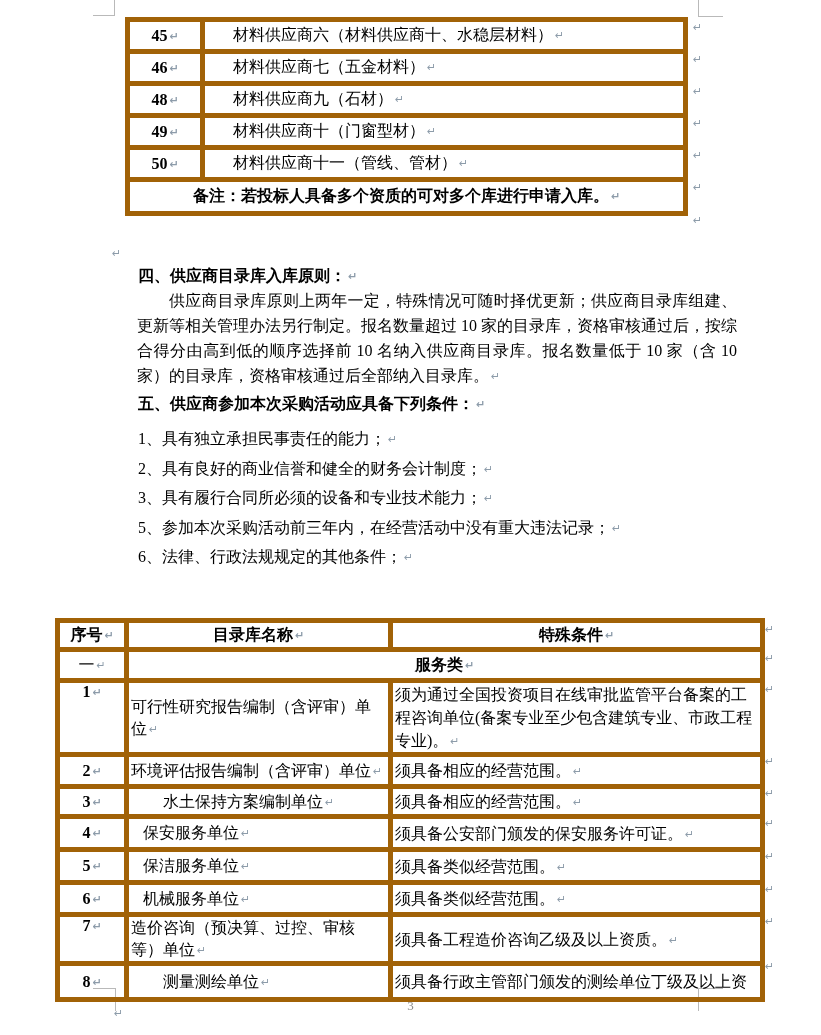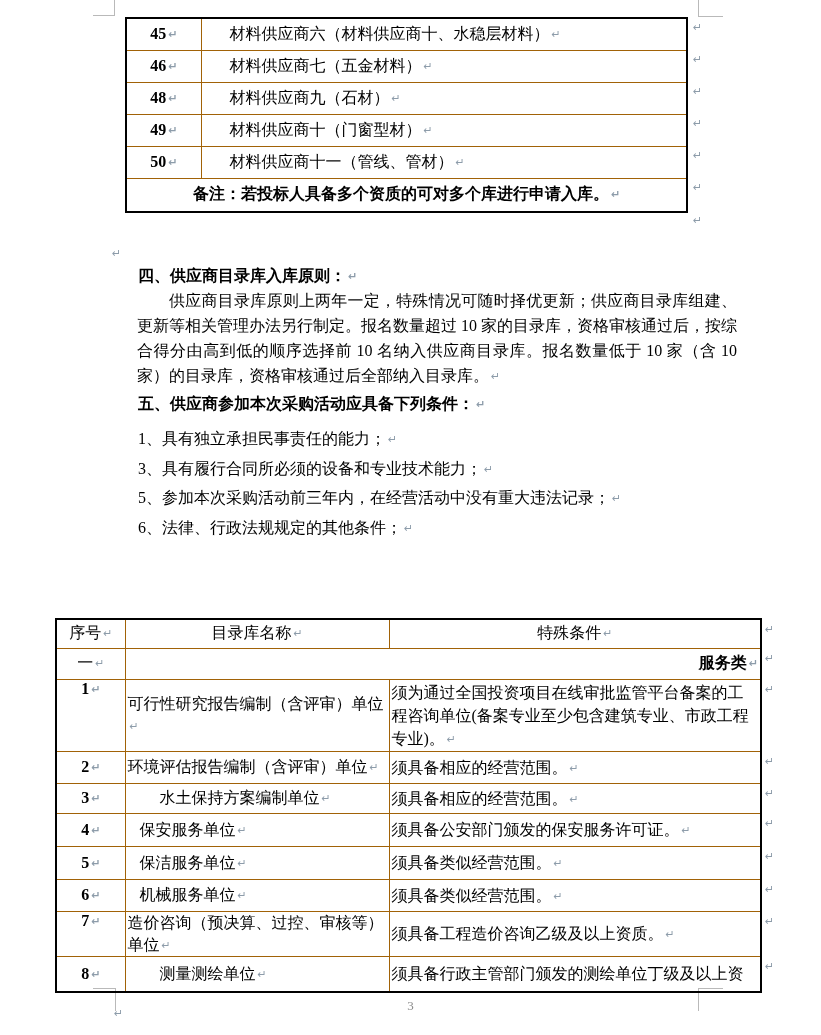--- a/index.html
+++ b/index.html
@@ -15,34 +15,34 @@
   .crop-bl { left:93px;  top:988px;  width:22px; height:22px; border-right:1px solid #b9b9b9; border-top:1px solid #b9b9b9; }
   .crop-br { left:698px; top:988px;  width:24px; height:22px; border-left:1px solid #b9b9b9;  border-top:1px solid #b9b9b9; }
   
   .pilcrow {
     color:#8d9caa; font-size:11px; line-height:1;
     font-family:"DejaVu Sans",sans-serif; margin-left:2px; vertical-align:1px;
   }
   .pm-out { position:absolute; }
   
   table { border-collapse:collapse; table-layout:fixed; position:absolute; }
-  td, th { border:1px solid #a16207; overflow:hidden; }
+  td, th { border:5px solid #a16207; overflow:hidden; }
   .t1 { left:125px; top:17px; width:563px; border:2px solid #000; }
   .t1 td { padding:0; }
   .t1 .num  { text-align:center; font-weight:bold; }
   .t1 .name { padding-left:28px; }
   .t1 tr { height:32px; }
   .t1 tr.noterow { height:34px;padding-left:12px; }
   .t1 .note { text-align:center; font-weight:bold; }
   .t2 { left:55px; top:618px; width:705px; border:2px solid #000; }
   .t2 td { padding:0 2px; }
-  .t2 .hd   { text-align:center; font-weight:normal; }
+  .t2 .hd   { text-align:center; font-weight:bold; }
   .t2 .num  { text-align:center; font-weight:bold; }
   .t2 .cat  { text-align:center; }
-  .t2 .catlabel { text-align:right; font-weight:bold; }
+  .t2 .catlabel { text-align:center; font-weight:bold; }
   .t2 .name { line-height:22px; }
   .t2 .cond { line-height:23px; }
   .ind-lg { padding-left:34px !important; }
   .ind-sm { padding-left:14px !important; }
   
   .abs { position:absolute; }
   .h-sec { left:112px; width:600px; font-weight:bold; text-indent:26px; line-height:25px; }
   .body-par { left:112px; top:288px; width:600px; line-height:25px; text-align:justify; text-indent:32px;margin-left:25px; }
   .cond-list { left:100px; top:424px; width:620px; }
   .cond-list .item { height:29.5px; line-height:29.5px; padding-left:38px; white-space:nowrap; }
@@ -93,20 +93,21 @@
 
   <span class="pilcrow pm-out" style="left:110px; top:248px;">↵</span>
 
   <div class="abs h-sec" style="top:263px;"><span>四、供应商目录库入库原则：</span><span class="pilcrow">↵</span></div>
   <div class="abs body-par"><span>供应商目录库原则上两年一定，特殊情况可随时择优更新；供应商目录库组建、更新等相关管理办法另行制定。报名数量超过 10 家的目录库，资格审核通过后，按综合得分由高到低的顺序选择前 10 名纳入供应商目录库。报名数量低于 10 家（含 10 家）的目录库，资格审核通过后全部纳入目录库。</span><span class="pilcrow">↵</span></div>
 
   <div class="abs h-sec" style="top:391px;"><span>五、供应商参加本次采购活动应具备下列条件：</span><span class="pilcrow">↵</span></div>
 
   <div class="abs cond-list">
     <div class="item"><span>1、具有独立承担民事责任的能力；</span><span class="pilcrow">↵</span></div>
+    <div class="item"><span>2、具有良好的商业信誉和健全的财务会计制度；</span><span class="pilcrow">↵</span></div>
     <div class="item"><span>3、具有履行合同所必须的设备和专业技术能力；</span><span class="pilcrow">↵</span></div>
     <div class="item"><span>5、参加本次采购活动前三年内，在经营活动中没有重大违法记录；</span><span class="pilcrow">↵</span></div>
     <div class="item"><span>6、法律、行政法规规定的其他条件；</span><span class="pilcrow">↵</span></div>
   </div>
 
 
   <table class="t2">
     <colgroup>
         <col style="width:69px">
         <col style="width:264px">

